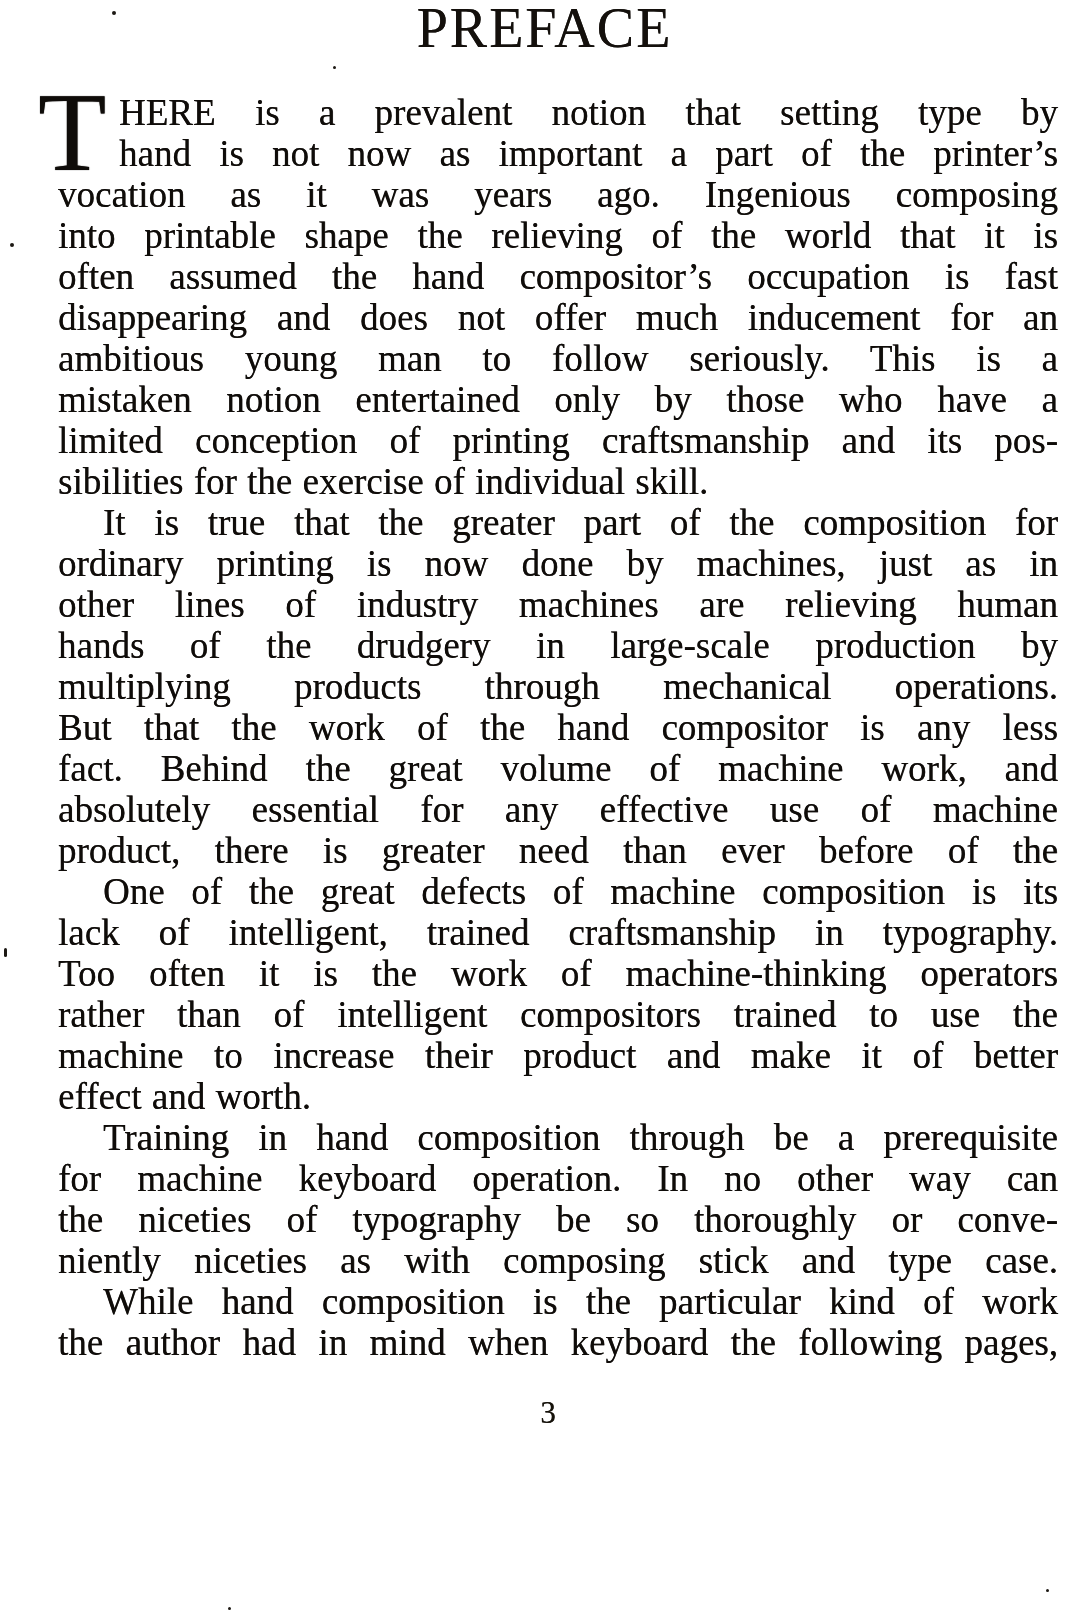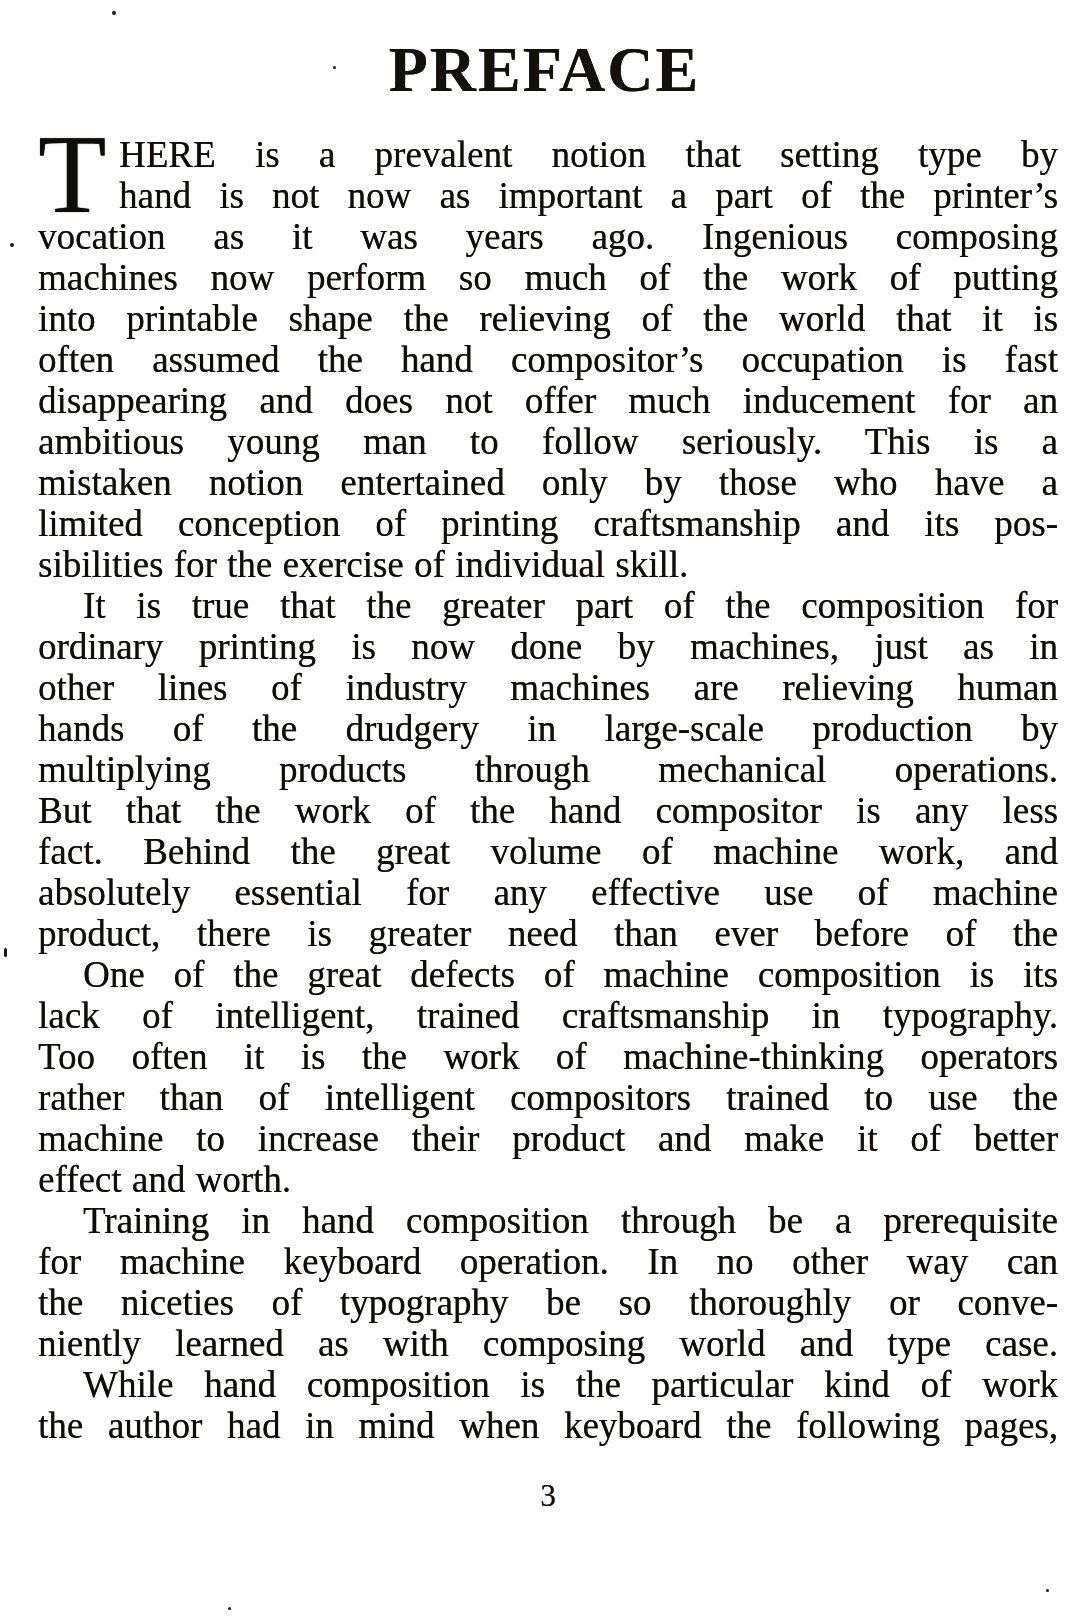--- a/index.html
+++ b/index.html
@@ -10,42 +10,41 @@
   .page {
     position:relative;
     width:1089px;
     height:1617px;
     margin:0 auto;
     background:#ffffff;
     color:#0f0c09;
     overflow:hidden;
   }
   .title {
-    padding-top:42px;
     text-align:center;
-    font-size:64px;
+    font-size:56px;
     line-height:56px;
     letter-spacing:2px;
     color:#14100c;
     text-shadow:0 0 0.6px rgba(10,8,6,0.85);
-    font-weight:bold;
   }
   .body {
     margin:36px auto 0 38px;
     width:1020px;
     font-size:37px;
     line-height:41px;
     text-shadow:0.3px 0.3px 0.4px rgba(12,9,6,0.8);
     word-spacing:1px;
   }
   .para { margin:0; }
   .line {
     text-align:justify;
     text-align-last:justify;
     white-space:nowrap;
+    margin-left:20px;
   }
   .line.endline {
     text-align:right;
     text-align-last:left;
   }
   .line.indent { text-indent:45px; }
   .dropcap {
     float:left;
     font-size:112px;
     line-height:80px;
@@ -77,21 +76,20 @@
 
   <div class="title">PREFACE</div>
 
   <div class="body">
 
     <div class="para">
       <span class="dropcap">T</span>
       <div class="line">HERE is a prevalent notion that setting type by</div>
       <div class="line">hand is not now as important a part of the printer’s</div>
       <div class="line">vocation as it was years ago.  Ingenious composing</div>
-      <div class="line">machines now perform so much of the work of putting</div>
       <div class="line">into printable shape the relieving of the world that it is</div>
       <div class="line">often assumed the hand compositor’s occupation is fast</div>
       <div class="line">disappearing and does not offer much inducement for an</div>
       <div class="line">ambitious young man to follow seriously.  This is a</div>
       <div class="line">mistaken notion entertained only by those who have a</div>
       <div class="line">limited conception of printing craftsmanship and its pos-</div>
       <div class="line endline">sibilities for the exercise of individual skill.</div>
     </div>
 
     <div class="para">
@@ -112,21 +110,21 @@
       <div class="line">Too often it is the work of machine-thinking operators</div>
       <div class="line">rather than of intelligent compositors trained to use the</div>
       <div class="line">machine to increase their product and make it of better</div>
       <div class="line endline">effect and worth.</div>
     </div>
 
     <div class="para">
       <div class="line indent">Training in hand composition through be a prerequisite</div>
       <div class="line">for machine keyboard operation.  In no other way can</div>
       <div class="line">the niceties of typography be so thoroughly or conve-</div>
-      <div class="line">niently learned as with composing world and type case.</div>
+      <div class="line">niently niceties as with composing stick and type case.</div>
     </div>
 
     <div class="para">
       <div class="line indent">While hand composition is the particular kind of work</div>
       <div class="line">the author had in mind when keyboard the following pages,</div>
     </div>
 
   </div>
 
   <div class="page-number">3</div>

